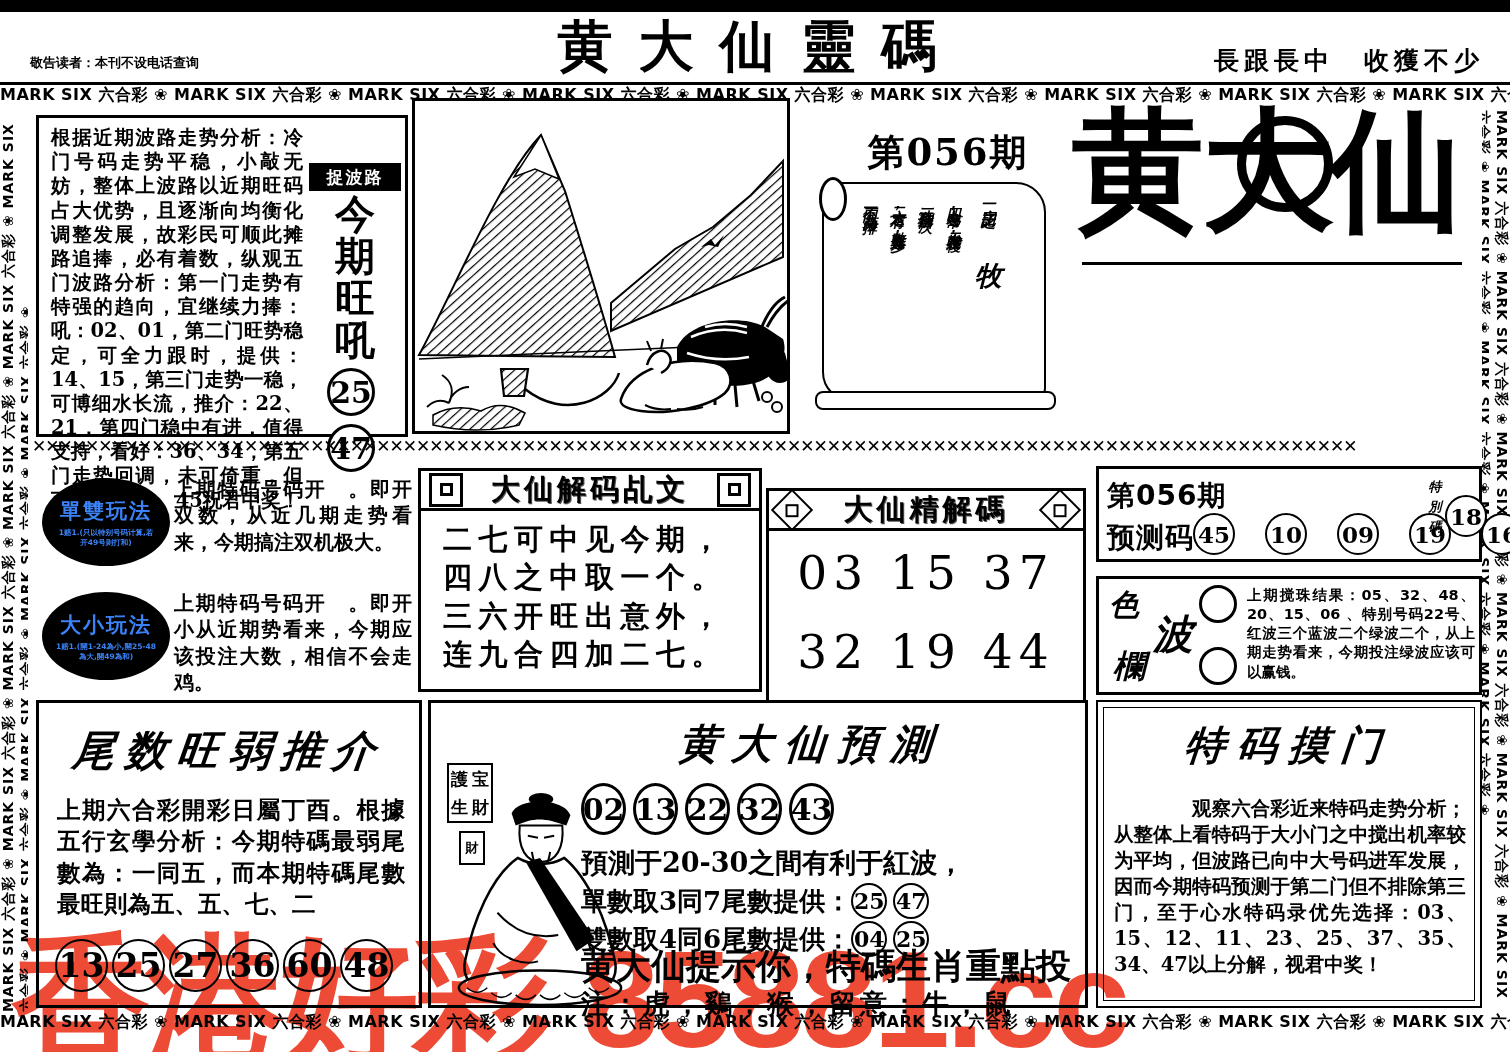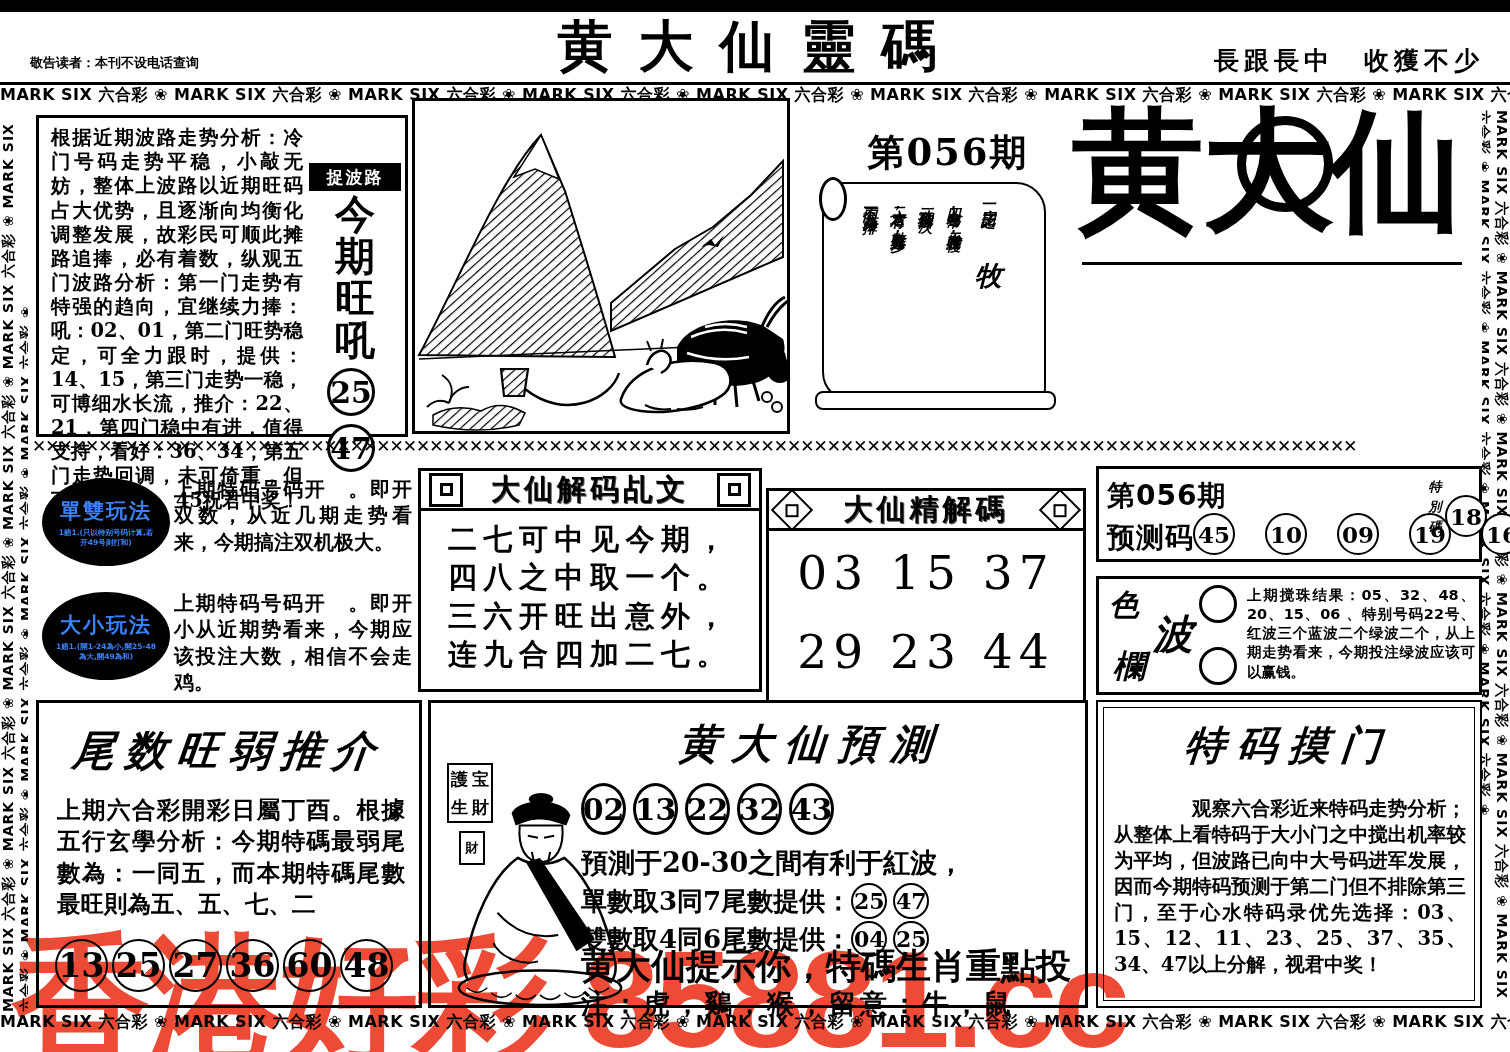--- a/index.html
+++ b/index.html
@@ -79,21 +79,21 @@
   .play-text-1 { left:174px; top:476px; }
   .play-text-2 { left:174px; top:590px; }
 
   
   .decode-box { left:418px; top:468px; width:344px; height:224px; }
   .box-header { display:flex; align-items:center; border-bottom:3px solid #000; height:40px; padding:0 8px; }
   .box-header .hd-title { flex:1; text-align:center; font-size:29px; font-weight:900; letter-spacing:4px;
     text-shadow:1px 1px 0 #555; }
   .hui { width:34px; height:34px; border:3px solid #000; display:flex; align-items:center; justify-content:center; }
   .hui i { display:block; width:13px; height:13px; border:3px solid #000; }
-  .poem { padding:9px 14px;text-align:center; }
+  .poem { padding:9px 22px; }
   .poem div { font-size:29px; font-weight:600; letter-spacing:6.5px; line-height:1.32; white-space:nowrap; }
 
   
   .refined-box { left:766px; top:468px; width:320px; height:224px;margin-top:20px; }
   .dia { width:30px; height:30px; border:2.5px solid #000; transform:rotate(45deg);
     display:flex; align-items:center; justify-content:center; }
   .dia i { display:block; width:13px; height:13px; border:2px solid #000; transform:rotate(45deg); }
   .ref-row { text-align:center; font-size:47px; font-weight:500; letter-spacing:6px; }
   .ref-row1 { margin-top:14px; } .ref-row2 { margin-top:24px; }
 
@@ -277,21 +277,21 @@
     <div class="box-header">
       <span class="dia">
           <i></i>
         </span>
       <span class="hd-title">大仙精解碼</span>
       <span class="dia">
           <i></i>
         </span>
     </div>
     <div class="ref-row ref-row1">03  15  37</div>
-    <div class="ref-row ref-row2">29  23  44</div>
+    <div class="ref-row ref-row2">32  19  44</div>
   </div>
 
   <div class="abs box forecast-box">
     <div class="fc-label" style="top:8px">第056期</div>
     <div class="fc-label" style="top:50px">预测码：</div>
     <div class="fc-circles">
       <span class="circle c-fc">45</span>
       <span class="circle c-fc">10</span>
       <span class="circle c-fc">09</span>
       <span class="circle c-fc">19</span>

